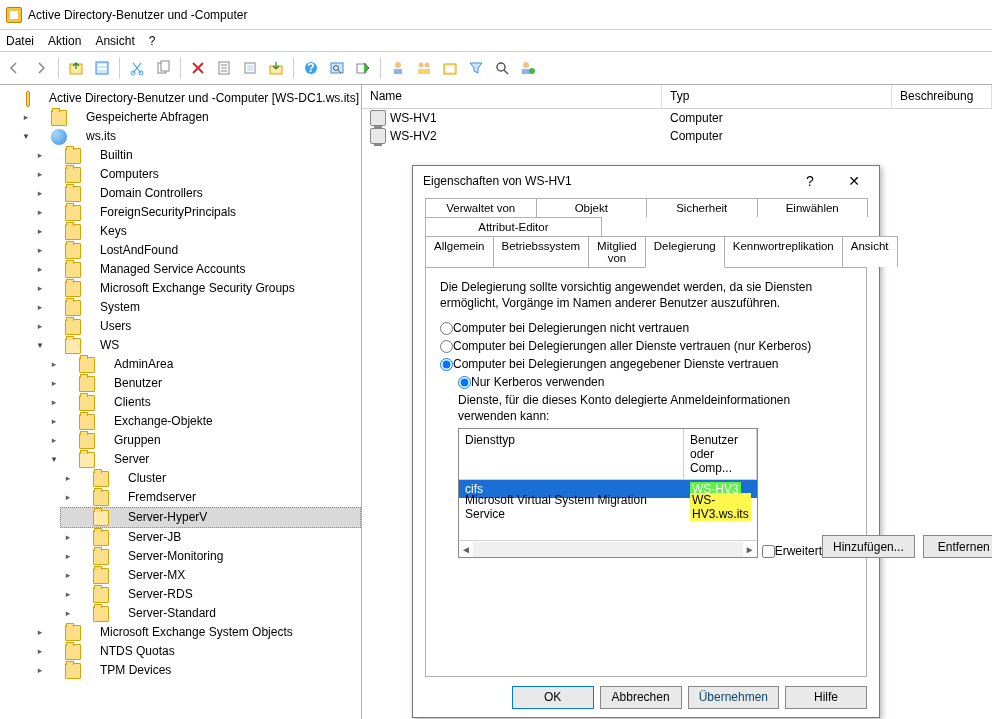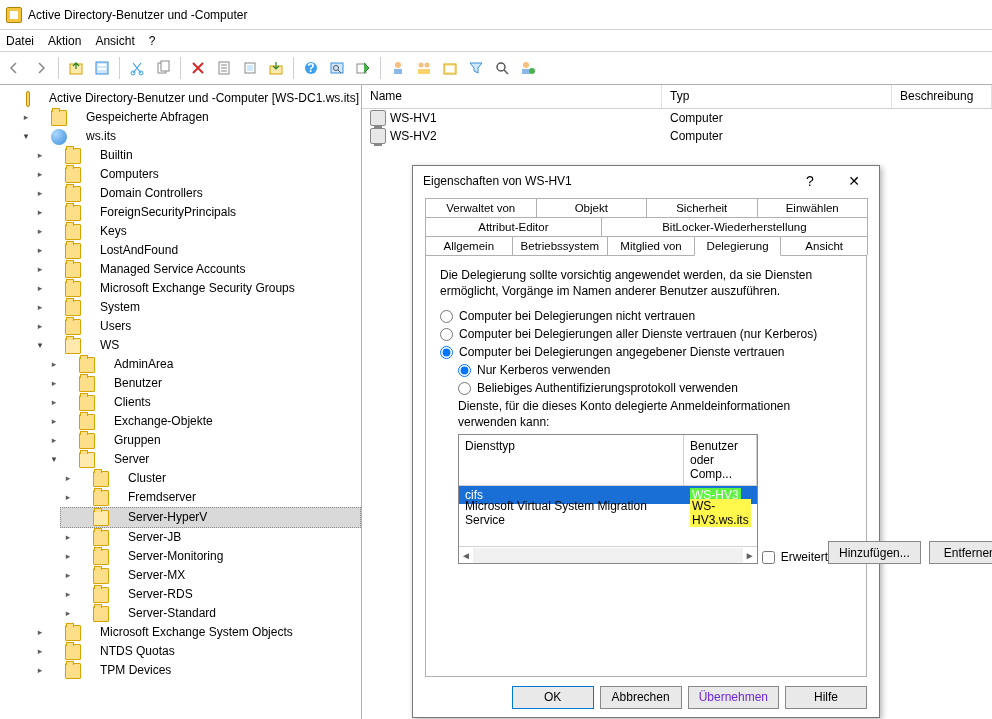--- a/index.html
+++ b/index.html
@@ -51,21 +51,21 @@
 .dlg-body { flex:1; padding: 2px 12px 0 12px; display:flex; flex-direction:column; }
 .tabs-row { display:flex; }
 .tab { border:1px solid #b0b0b0; border-bottom:none; padding:3px 10px; background:#fff; margin-right:-1px; cursor:default; font-size:11.5px; position:relative; }
 .tabs-row .tab { flex:1; text-align:center; }
 .tabs-row2 .tab { padding:3px 8px; text-align:center; }
 .tab.active { background:#fff; border-bottom:1px solid #fff; margin-bottom:-1px; z-index:1; font-weight:normal; }
 .tabs-row2 { display:flex; }
 .tab-panel { border:1px solid #b0b0b0; flex:1; padding:12px 14px; display:flex; flex-direction:column; gap:10px; font-size:12px; }
 
 .radio-group { display:flex; flex-direction:column; gap:4px; }
-.radio-row, .check-row { display:flex; align-items:center; gap:6px; }
+.radio-row, .check-row { display:flex; align-items:center; gap:0; }
 input[type=radio], input[type=checkbox] { width:13px; height:13px; margin:0; }
 .sub-group { margin-left:18px; display:flex; flex-direction:column; gap:4px; }
 
 .services-box { flex:1; display:flex; flex-direction:row; gap:4px; }
 .svc-list { border:1px solid #888; height:130px; display:flex; flex-direction:column; background:#fff; }
 .svc-head { display:flex; background:#fff; border-bottom:1px solid #d0d0d0; }
 .svc-hcell { padding:4px 6px; border-right:1px solid #d0d0d0; font-size:12px; }
 .svc-body { flex:1; overflow:hidden; }
 .svc-row { display:flex; height:18px; align-items:center; }
 .svc-row.sel { background:#1a6fd6; color:#fff; }
@@ -73,21 +73,21 @@
 .hl-green { background:#5ef241; display:inline-block; padding: 0 2px; }
 .hl-lime  { background:#fff74b; display:inline-block; padding: 0 2px; }
 .svc-scroll { height:17px; border-top:1px solid #d0d0d0; display:flex; align-items:center; justify-content:space-between; padding:0 2px; }
 .svc-scroll span { color:#606060; font-size:10px; }
 .svc-scroll .track { flex:1; height:15px; background:#f0f0f0; margin:0 2px; }
 
 .below-row { display:flex; justify-content:space-between; align-items:flex-end; }
 .btn-row { display:flex; gap:8px; }
 .win-btn { min-width:82px; height:23px; border:1px solid #888; background:#e9e9e9; cursor:default; font-size:12px; padding: 0 10px; }
 .win-btn.default { border-color:#0078d7; }
-.win-btn:disabled { color:#6d28d9; }
+.win-btn:disabled { color:#0c4a6e; }
 .dlg-footer { height:40px; display:flex; align-items:center; justify-content:flex-end; gap:6px; padding: 0 12px; border-top: none; }
 </style>
 </head>
 <body>
 
 <div class="title-bar">
   <span class="title-icon"></span>
   <span>Active Directory-Benutzer und -Computer</span>
 </div>
 
@@ -492,27 +492,27 @@
 
   <div class="dlg-body">
     <div class="tabs-row">
       <div class="tab">Verwaltet von</div>
       <div class="tab">Objekt</div>
       <div class="tab">Sicherheit</div>
       <div class="tab">Einwählen</div>
     </div>
     <div class="tabs-row tabs-row2">
       <div class="tab" style="flex:0 0 40%">Attribut-Editor</div>
-      <div class="tab" style="flex:1">BitLocker-Wiederherstellung</div>
     </div>
     <div class="tabs-row tabs-row2">
       <div class="tab">Allgemein</div>
       <div class="tab">Betriebssystem</div>
       <div class="tab">Mitglied von</div>
       <div class="tab active">Delegierung</div>
+      <div class="tab">Kennwortreplikation</div>
       <div class="tab">Ansicht</div>
     </div>
 
     <div class="tab-panel">
       <div style="line-height:1.3">Die Delegierung sollte vorsichtig angewendet werden, da sie Diensten ermöglicht, Vorgänge im Namen anderer Benutzer auszuführen.</div>
 
       <div class="radio-group">
         <label class="radio-row">
             <input type="radio" name="dtrust" style="">
             <span>Computer bei Delegierungen nicht vertrauen</span>
@@ -522,24 +522,20 @@
             <span>Computer bei Delegierungen aller Dienste vertrauen (nur Kerberos)</span>
           </label>
         <label class="radio-row">
             <input type="radio" name="dtrust" checked="" style="">
             <span>Computer bei Delegierungen angegebener Dienste vertrauen</span>
           </label>
         <div class="sub-group">
           <label class="radio-row">
               <input type="radio" name="dproto" checked="" style="">
               <span>Nur Kerberos verwenden</span>
-            </label>
-          <label class="radio-row">
-              <input type="radio" name="dproto" style="">
-              <span>Beliebiges Authentifizierungsprotokoll verwenden</span>
             </label>
           <div style="line-height:1.3">Dienste, für die dieses Konto delegierte Anmeldeinformationen verwenden kann:</div>
 
           <div class="services-box">
             <div class="svc-list">
               <div class="svc-head">
                 <div class="svc-hcell" style="width:225px">Diensttyp</div>
                 <div class="svc-hcell" style="flex:1">Benutzer oder Comp...</div>
               </div>
               <div class="svc-body">

